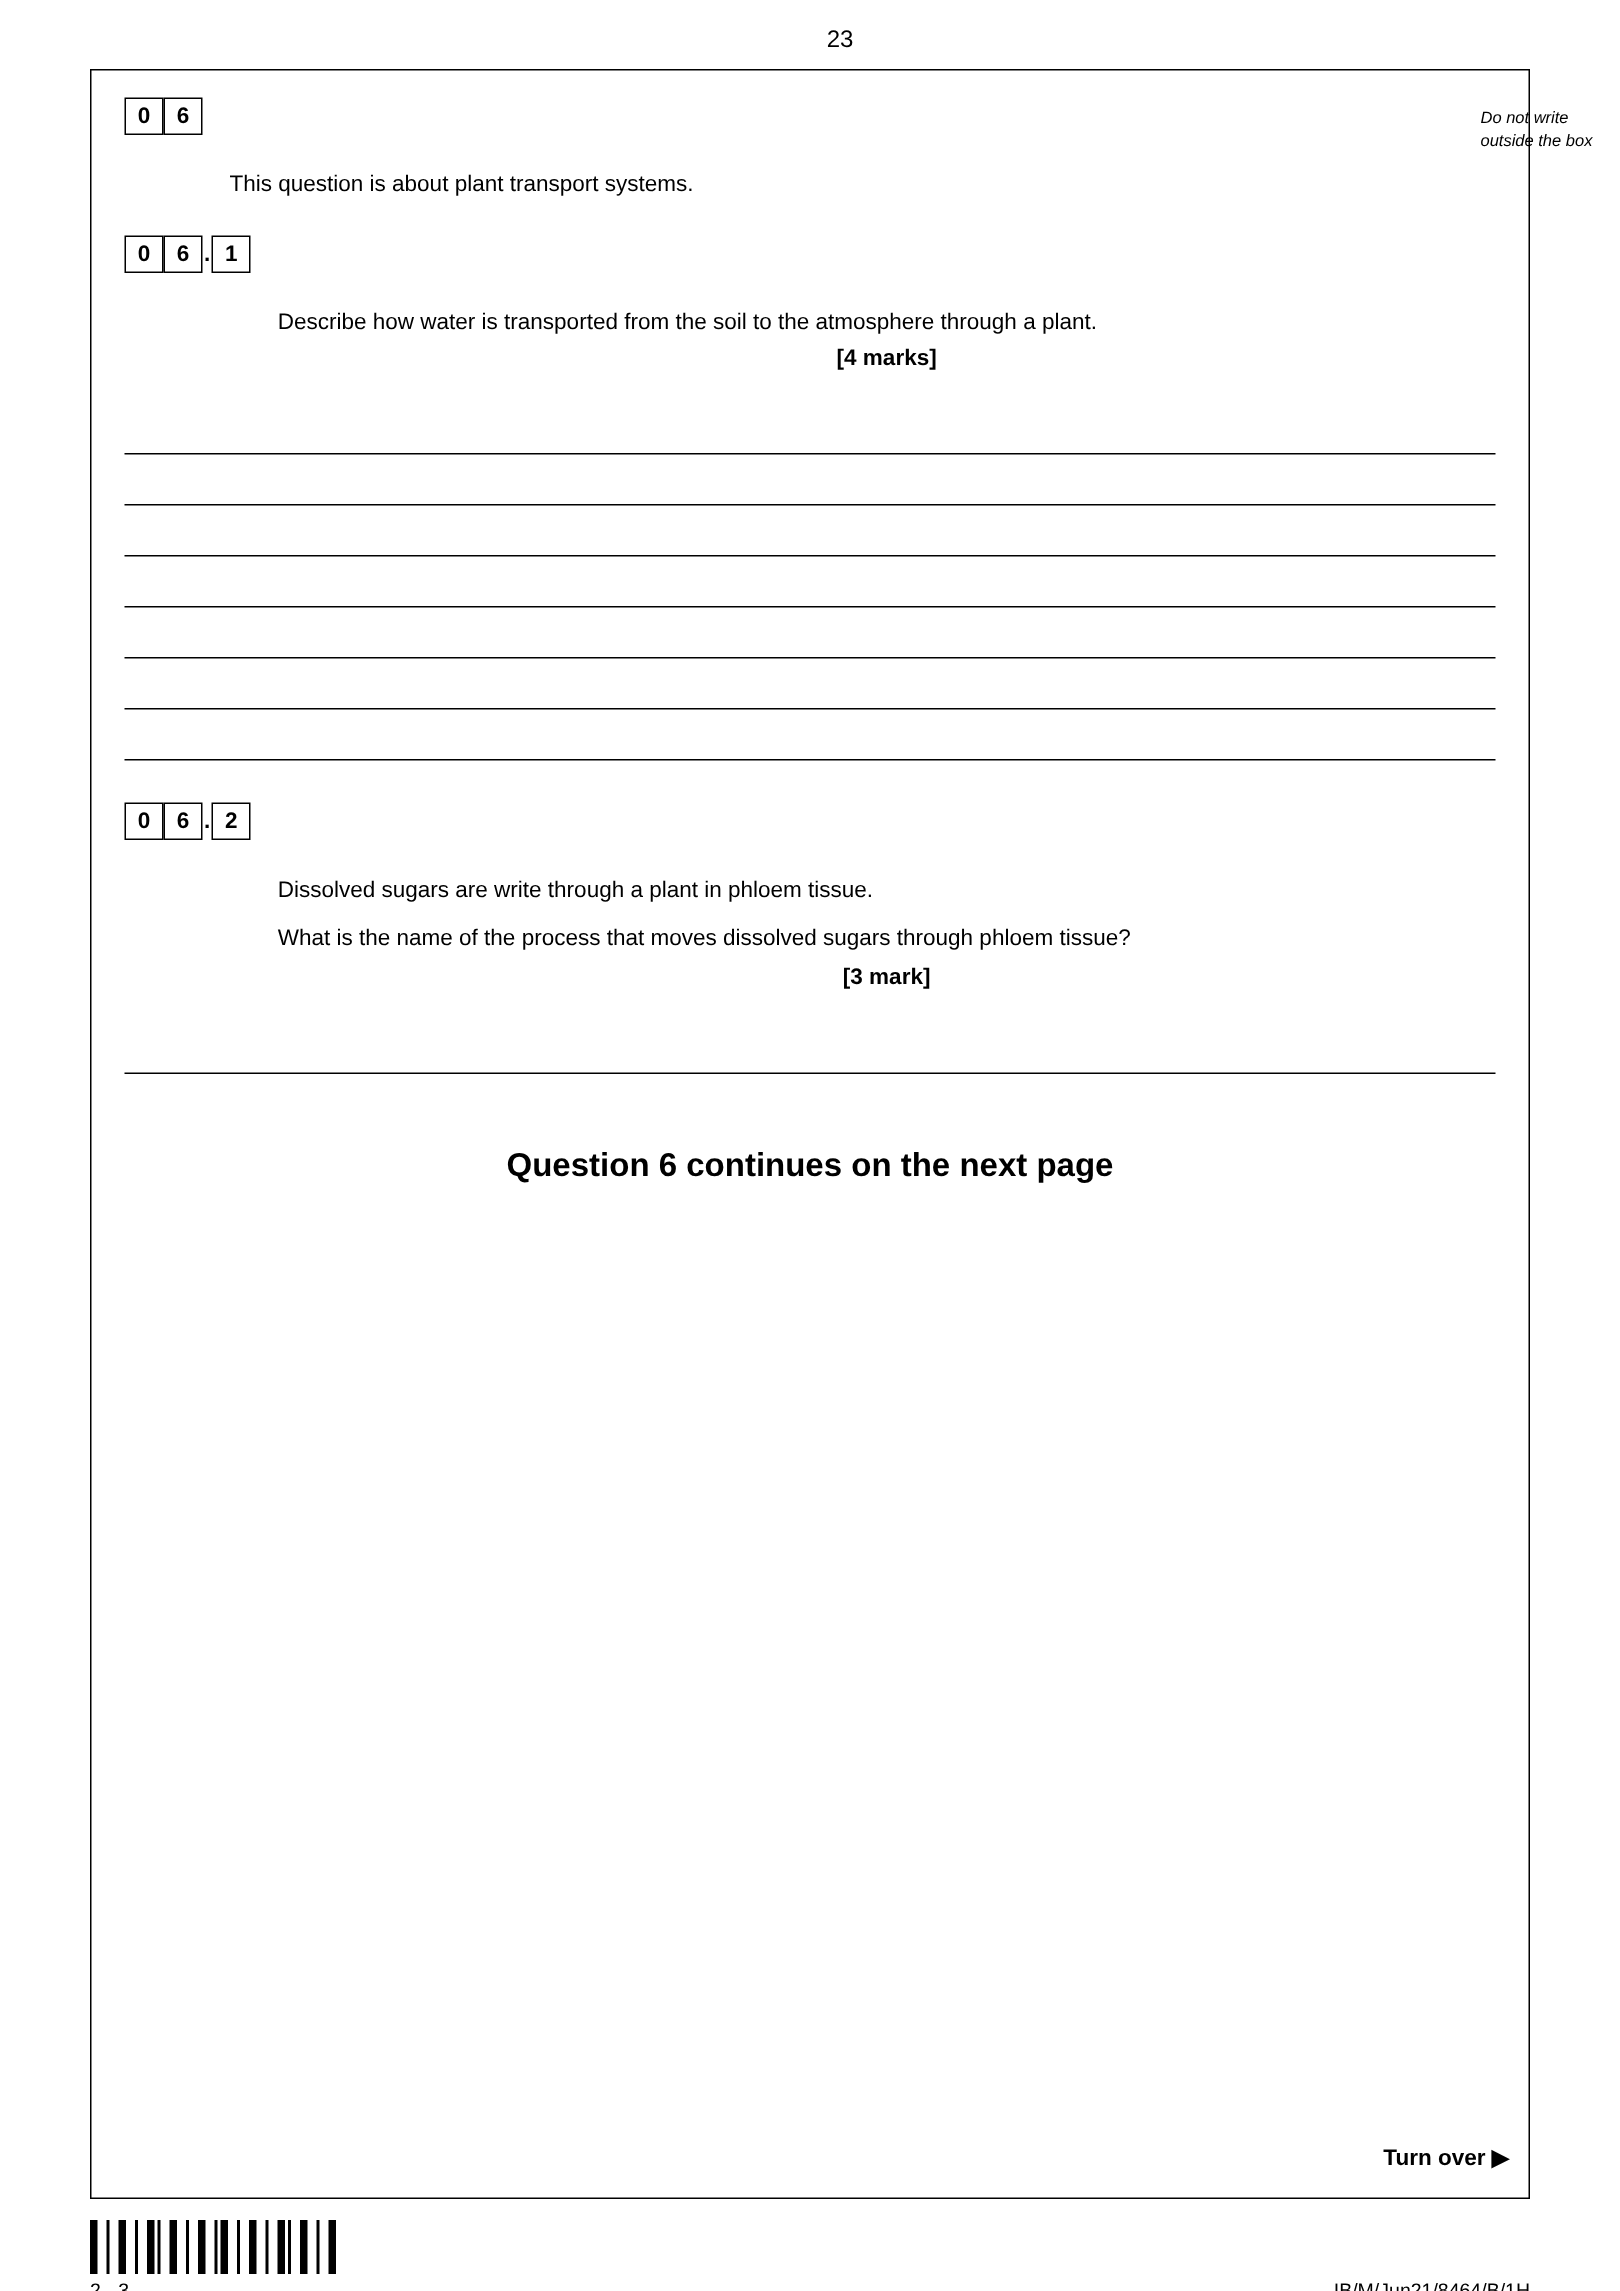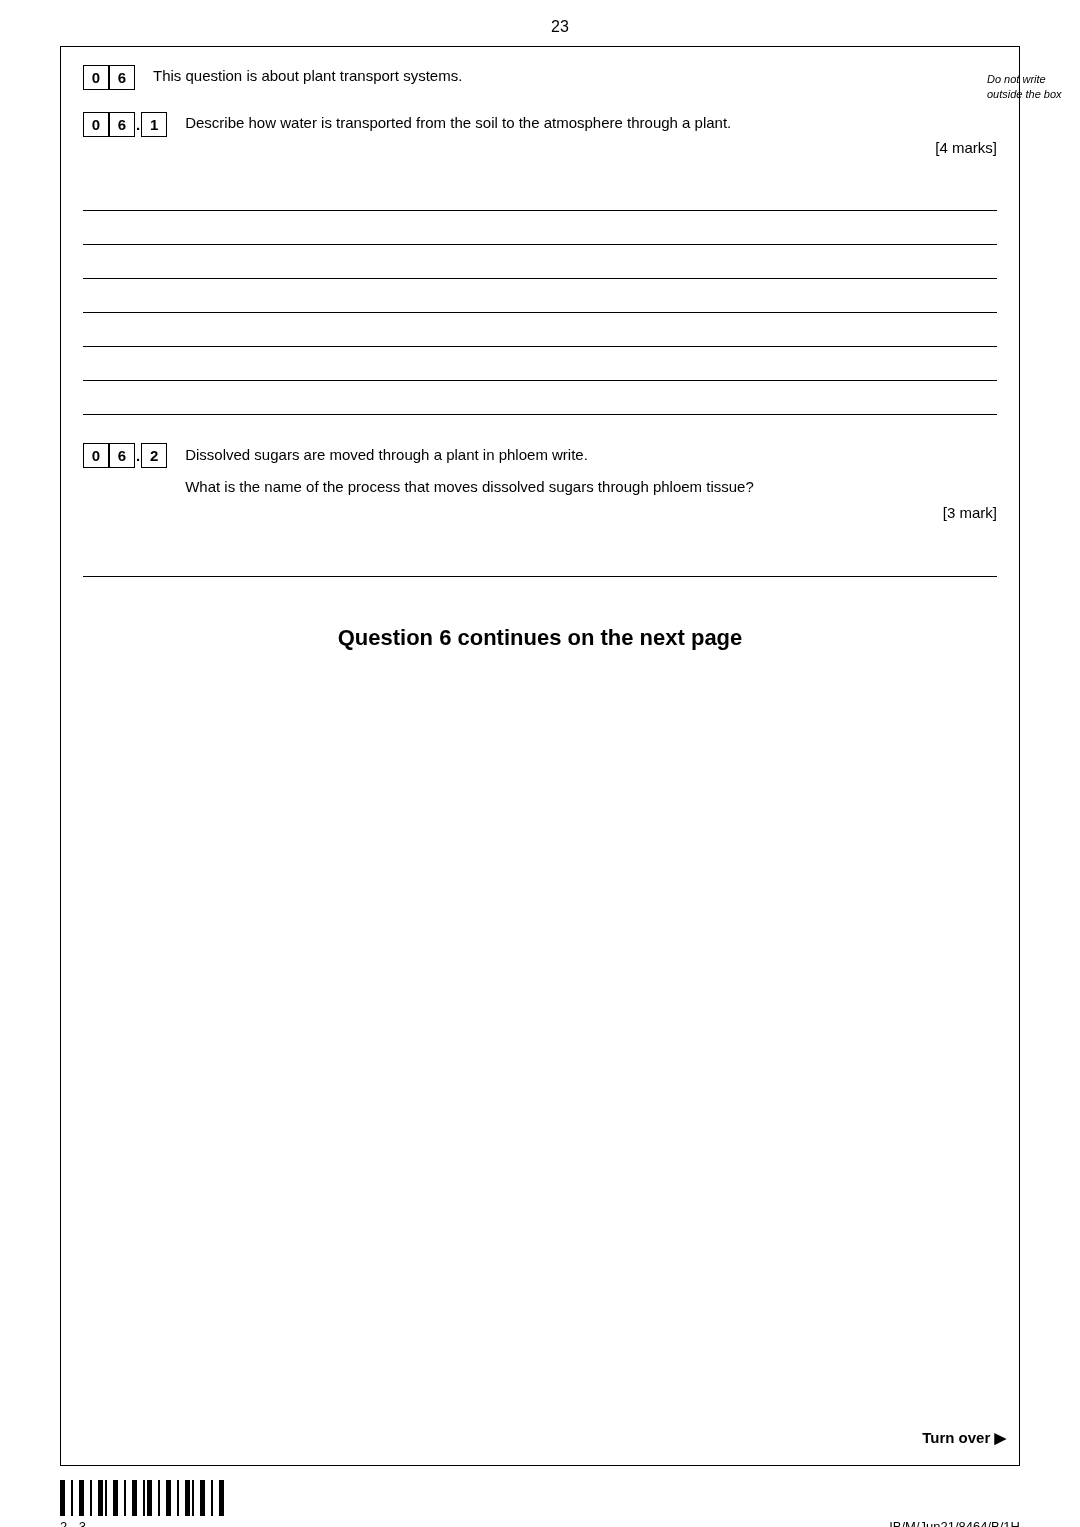--- a/index.html
+++ b/index.html
@@ -85,25 +85,26 @@
     .num-dot {
       font-size: 15px;
       font-weight: bold;
       margin: 0 1px;
     }
 
     .question-text {
       flex: 1;
       font-size: 15px;
       line-height: 1.5;
+      margin-top: 47px;
     }
 
     .marks {
-      text-align: right;
-      font-weight: normal;
+      text-align: center;
+      font-weight: bold;
       font-size: 15px;
       margin-top: 2px;
     }
 
     .answer-lines {
       margin: 18px 22px 0 22px;
     }
 
     .answer-line {
       border-bottom: 1px solid #000;
@@ -255,21 +256,21 @@
 
     <div class="q06-2">
       <div class="question-row">
         <div class="question-number">
           <span class="num-box">0</span>
           <span class="num-box">6</span>
           <span class="num-dot">.</span>
           <span class="num-box">2</span>
         </div>
         <div class="question-text q06-2-text">
-          <div>Dissolved sugars are moved through a plant in phloem write.</div>
+          <div>Dissolved sugars are write through a plant in phloem tissue.</div>
           <div class="q06-2-subtext">
             <span>What is the name of the process that moves dissolved sugars through phloem tissue?</span>
             <div class="marks">[3 mark]</div>
           </div>
         </div>
       </div>
     </div>
 
     <div class="answer-line-single"></div>
 

